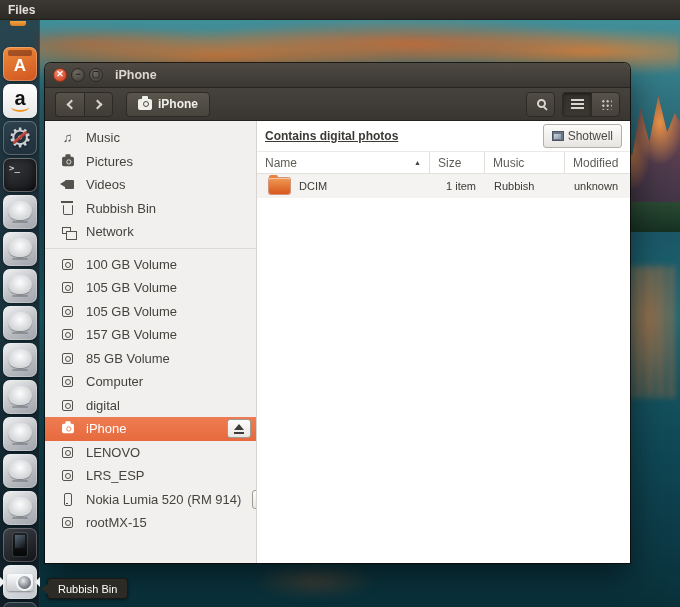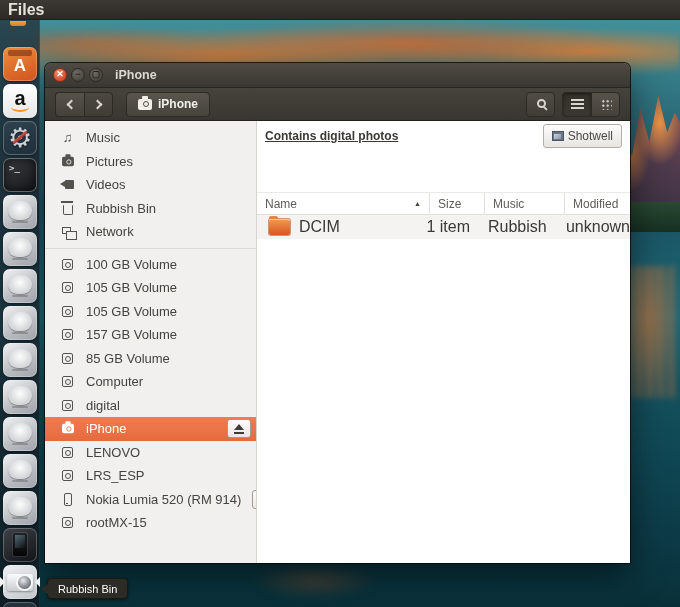--- a/index.html
+++ b/index.html
@@ -31,21 +31,21 @@
     background:
       radial-gradient(60% 80% at 55% 40%, rgba(228,118,50,.6), rgba(228,118,50,0) 75%),
       repeating-linear-gradient(90deg, rgba(228,118,50,.45) 0 5px, rgba(228,118,50,.12) 5px 11px); }
   .glow-bottom { position:absolute; left:230px; top:558px; width:170px; height:46px; filter:blur(5px);
     background:radial-gradient(50% 50% at 50% 50%, rgba(205,100,40,.28), rgba(205,100,40,0) 75%); }
 
   
   .menubar { position:absolute; top:0; left:0; right:0; height:20px; z-index:60;
     background:linear-gradient(#3c3833,#2d2a26); border-bottom:1px solid #211f1c;
     display:flex; align-items:center; padding-left:8px; }
-  .menubar .appname { color:#e6e2da; font-size:16px; font-weight:bold; }
+  .menubar .appname { color:#e6e2da; font-size:12px; font-weight:bold; }
 
   
   .launcher { position:absolute; left:0; top:20px; bottom:0; width:40px; z-index:50;
     background:linear-gradient(rgba(30,36,46,.68), rgba(18,24,32,.72));
     box-shadow:inset -1px 0 0 rgba(255,255,255,.06); }
   .sliver { position:absolute; top:1px; left:10px; width:16px; height:5px;
     background:linear-gradient(#f0a43c,#d97f28); border-radius:0 0 3px 3px; }
   .licon { position:absolute; left:3px; width:34px; height:34px; border-radius:7px;
     box-shadow:inset 0 0 0 1px rgba(255,255,255,.25), 0 1px 3px rgba(0,0,0,.45);
     display:flex; align-items:center; justify-content:center; overflow:hidden; }
@@ -180,29 +180,29 @@
   .main { flex:1; display:flex; flex-direction:column; min-width:0; background:#fff; }
   .infobar { height:30px; flex:none; display:flex; align-items:center; padding:0 8px 0 8px; background:#fff; }
   .infobar .msg { font-size:12px; font-weight:bold; color:#3b3935;text-decoration:underline; }
   .shotwell-btn { margin-left:auto; height:24px; padding:0 8px; border-radius:3px;
     background:linear-gradient(#fcfcfb,#e7e5e1); border:1px solid #b3afa8;
     display:flex; align-items:center; gap:4px; font-size:12px; color:#4c4a45; }
   .ishotwell { width:12px; height:10px; background:#6b7584; border:1px solid #4c5563; position:relative; flex:none; }
   .ishotwell::after { content:""; position:absolute; inset:1.5px; background:linear-gradient(135deg,#cfd6df,#8694a8); }
 
   .thead { height:23px; flex:none; display:flex; font-size:12px; color:#5e5c57;
-    border-top:1px solid #eceae7; border-bottom:1px solid #e3e1dd; background:#fff;margin-top:41px; }
+    border-top:1px solid #eceae7; border-bottom:1px solid #e3e1dd; background:#fff; }
   .th { display:flex; align-items:center; padding:0 8px; }
   .th-name { width:173px; border-right:1px solid #e3e1dd; }
   .th-size { width:55px; border-right:1px solid #e3e1dd; }
   .th-type { width:80px; border-right:1px solid #e3e1dd; }
   .th-mod  { flex:1; }
   .sort-arrow { margin-left:auto; font-size:7px; color:#45433e; }
 
-  .frow { height:24px; flex:none; display:flex; align-items:center; font-size:16px; color:#3b3935; background:#f4f3f1; }
+  .frow { height:24px; flex:none; display:flex; align-items:center; font-size:11px; color:#3b3935; background:#f4f3f1; }
   .cell-name { width:173px; display:flex; align-items:center; gap:9px; padding-left:12px; }
   .cell-size { width:55px; text-align:right; padding-right:9px; }
   .cell-type { width:80px; padding-left:9px; }
   .cell-mod  { flex:1; padding-left:9px; }
   .ifolder { width:21px; height:16px; background:linear-gradient(#ef9a54,#d9571f); border-radius:2px;
     position:relative; flex:none; box-shadow:inset 0 1px 0 rgba(255,255,255,.45), 0 0 0 1px rgba(180,70,20,.55); }
   .ifolder::before { content:""; position:absolute; top:-3px; left:0; width:9px; height:3px;
     background:#e88440; border-radius:2px 2px 0 0; }
 
   

